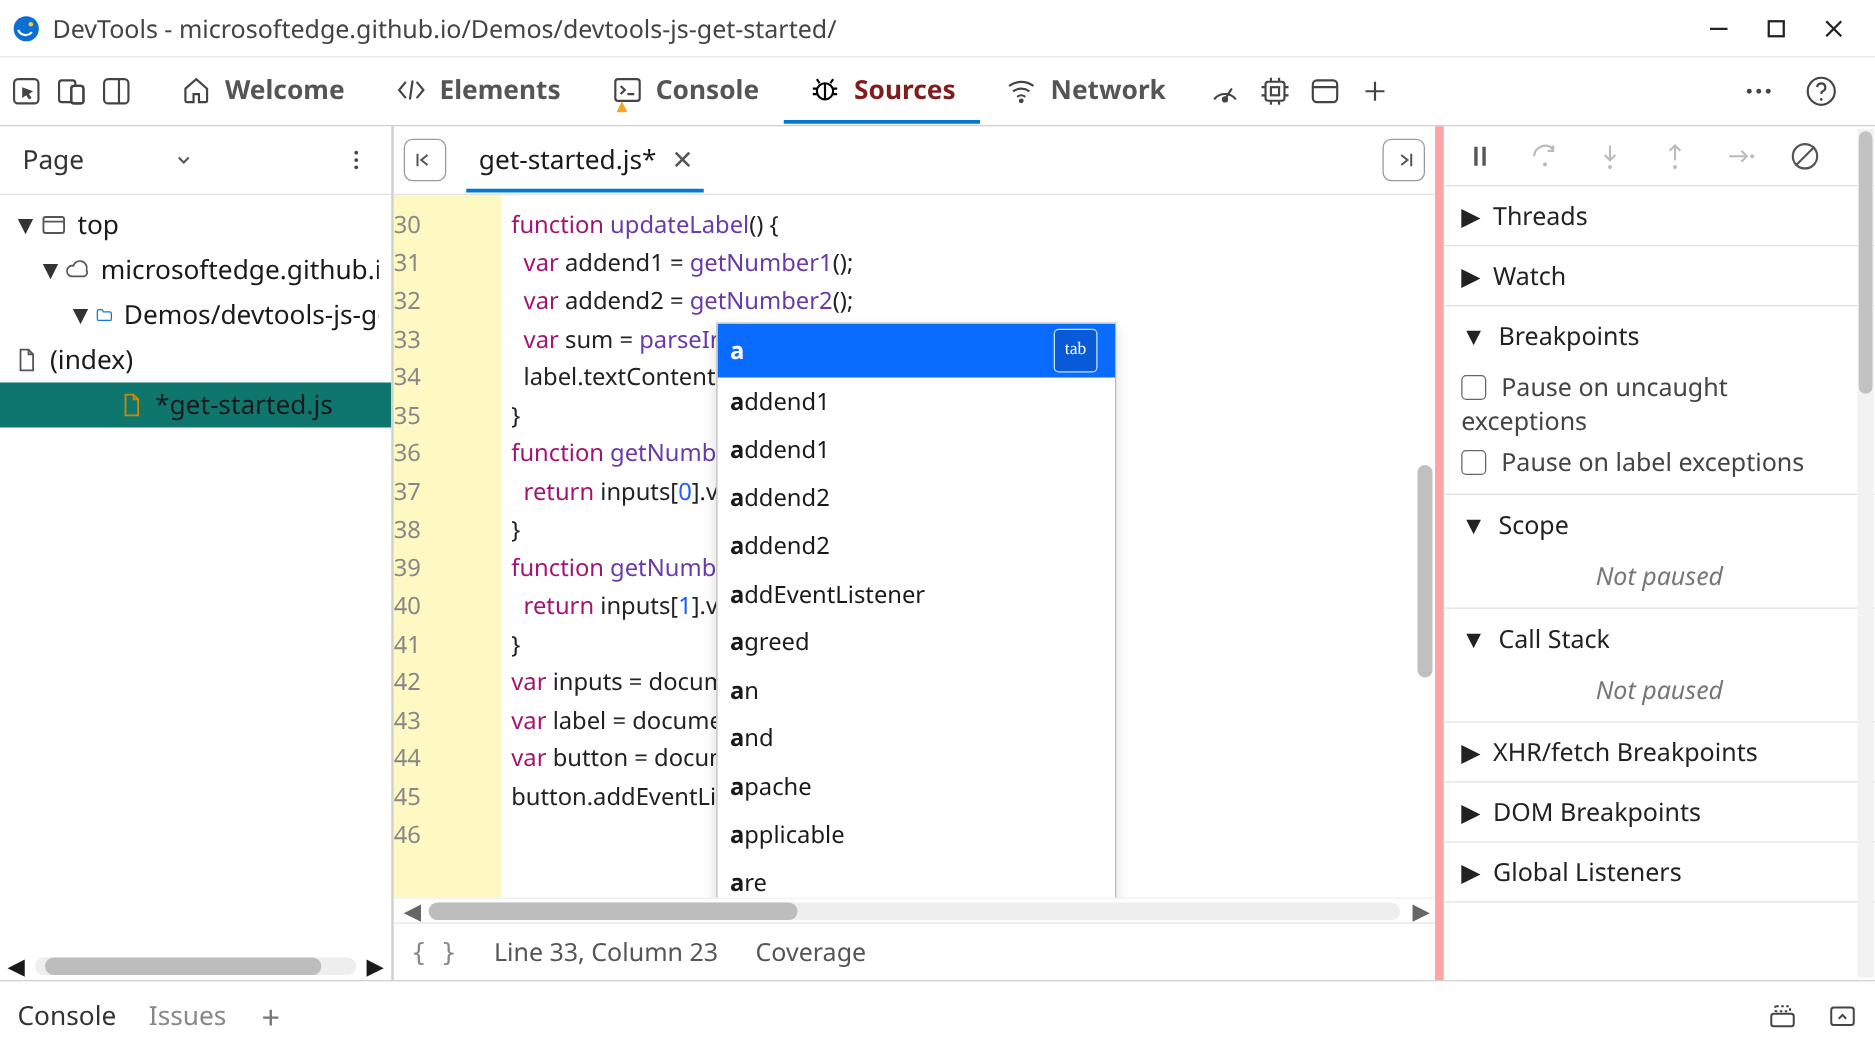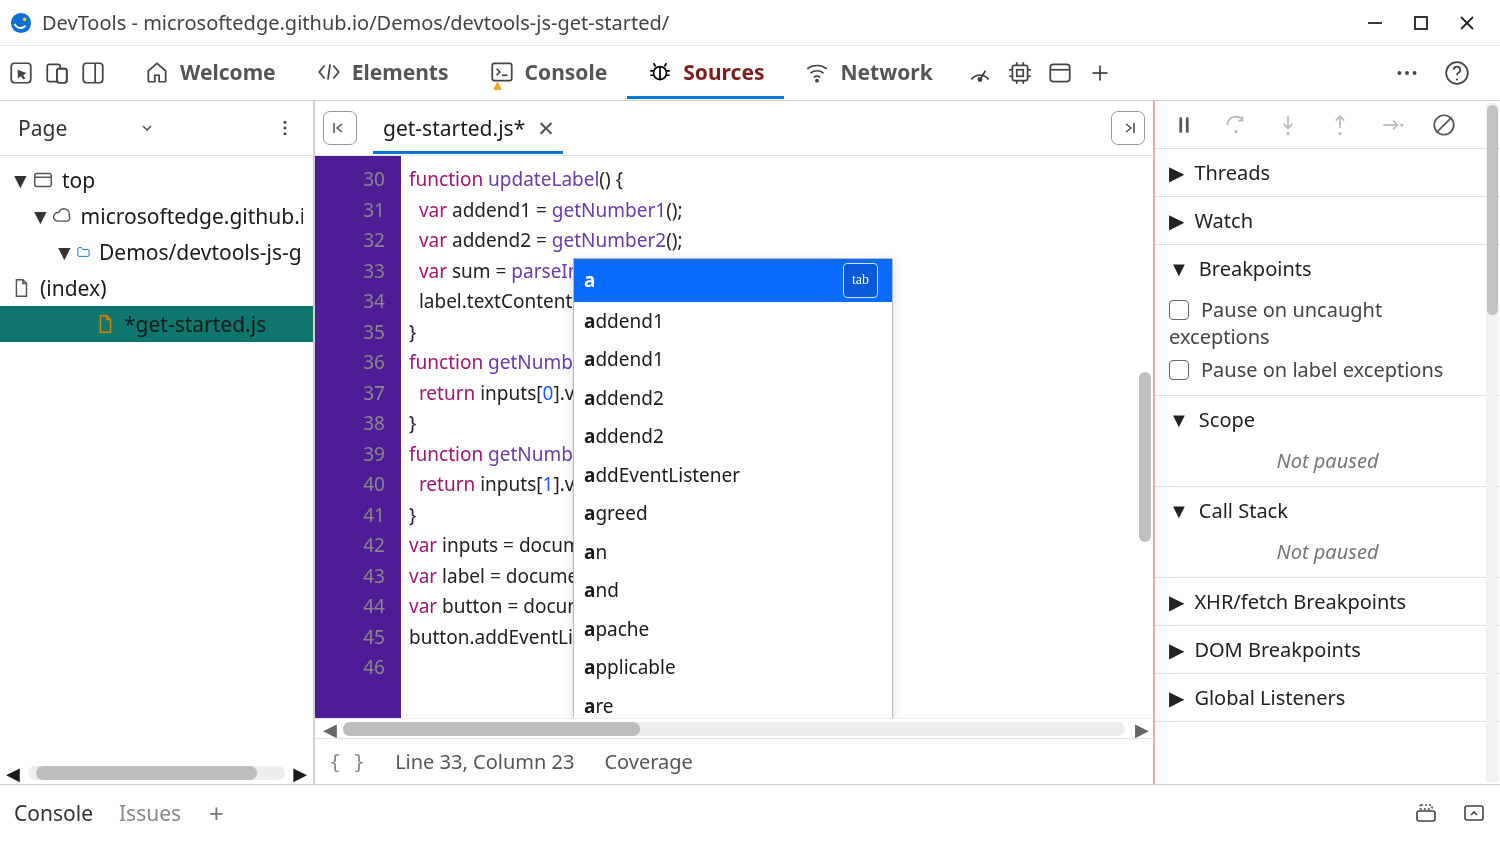--- a/index.html
+++ b/index.html
@@ -33,28 +33,28 @@
 .trow { display:flex; align-items:center; gap:8px; padding:4px 10px 4px 10px; white-space:nowrap; cursor:pointer; }
 .trow.sel { background:#0f766e; }
 .caret { width:14px; text-align:center; color:#333; }
 .t-icon { width:22px; height:22px; }
 .trow span.name { overflow:hidden; text-overflow:clip; }
 .nav-scroll { height:22px; display:flex; align-items:center; padding:0 6px; }
 .nav-scroll .track { flex:1; height:14px; background:#eee; border-radius:8px; margin:0 8px; position:relative; }
 .nav-scroll .thumb { position:absolute; left:8px; width:86%; height:14px; background:#bdbdbd; border-radius:8px; }
 
 
-.editor { flex:1; display:flex; flex-direction:column; min-width:0; border-right:2px solid #fca5a5; }
+.editor { flex:1; display:flex; flex-direction:column; min-width:0; border-right:7px solid #fca5a5; }
 .ed-tabs { height:55px; display:flex; align-items:center; padding:0 8px; border-bottom:1px solid #e1e1e1; gap:6px; }
 .boxbtn { width:34px; height:34px; border:1.5px solid #999; border-radius:7px; display:flex; align-items:center; justify-content:center; cursor:pointer; }
 .filetab { display:flex; align-items:center; gap:12px; padding:12px 8px 9px 10px; font-size:21px; border-bottom:3px solid #0078d4; margin-left:10px; }
 .filetab .x { color:#555; cursor:pointer; }
 
 .code-wrap { flex:1; display:flex; position:relative; font-family:Consolas,Menlo,monospace; font-size:19px; line-height:30.5px; overflow:hidden; }
-.gutter { width:86px; text-align:right; color:#888; padding:8px 16px 8px 0; background:#4c1d95; user-select:none; }
+.gutter { width:86px; text-align:left; color:#888; padding:8px 16px 8px 0; background:#fef9c3; user-select:none; }
 .gutter div { height:30.5px; }
 .code { flex:1; padding:8px 0; white-space:pre; color:#222; position:relative; }
 .code div.line { height:30.5px; padding-left:8px; }
 .kw { color:#a31472; }
 .fn { color:#6a3aa8; }
 .num { color:#1a5eff; }
 .str { color:#b00020; }
 .code .sel { background:#dce8f7; }
 .vscroll { position:absolute; right:0; top:6px; bottom:10px; width:14px; }
 .vscroll .thumb { position:absolute; top:210px; height:170px; width:12px; left:0; background:#c0c0c0; border-radius:6px; }

